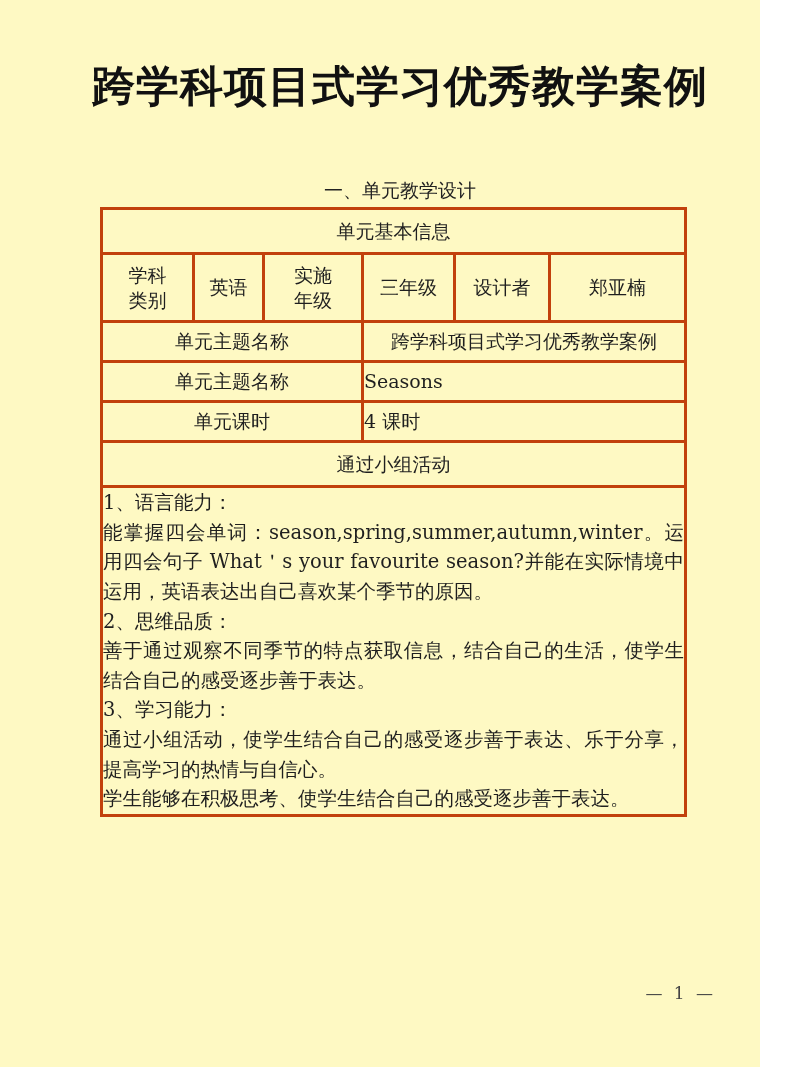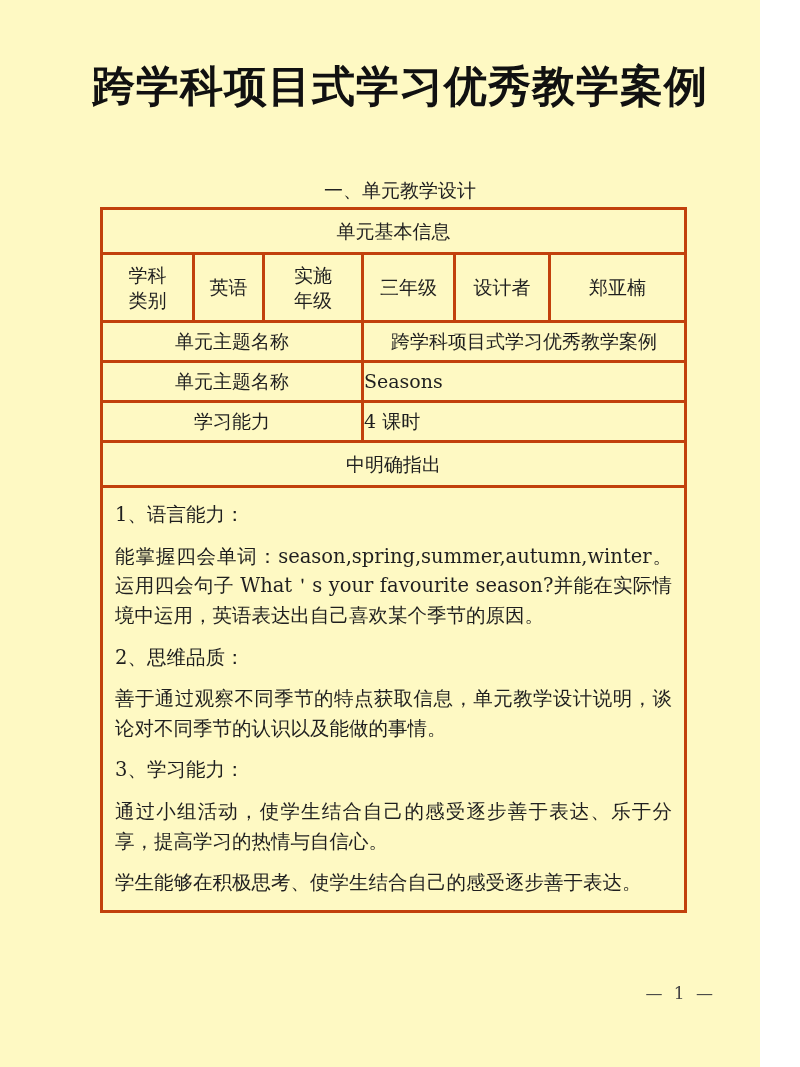--- a/index.html
+++ b/index.html
@@ -115,21 +115,21 @@
   }
   .goal-cell {
     padding: 2px 6px 4px 6px;
     line-height: 1.52;
     font-size: 19.5px;
     text-align: justify;
     text-justify: inter-ideograph;
     font-family: "DejaVu Serif", "Liberation Serif", serif;
   }
   .goal-cell p {
-    margin: 12px;
+    margin: 0;
   }
   .goal-label {
     margin: 0;
   }
 
   
   .page-footer {
     position: absolute;
     left: 0;
     top: 983px;
@@ -187,36 +187,36 @@
         <td class="cell-c" colspan="3">单元主题名称</td>
         <td class="cell-c" colspan="3">跨学科项目式学习优秀教学案例</td>
       </tr>
 
       <tr class="row-m">
         <td class="cell-c" colspan="3">单元主题名称</td>
         <td class="cell-l" colspan="3">Seasons</td>
       </tr>
 
       <tr class="row-m">
-        <td class="cell-c" colspan="3">学习能力</td>
+        <td class="cell-c" colspan="3">单元课时</td>
         <td class="cell-l" colspan="3">4 课时</td>
       </tr>
 
 
 
       <tr>
-        <td class="banner" colspan="6">中明确指出</td>
+        <td class="banner" colspan="6">通过小组活动</td>
       </tr>
 
       <tr>
         <td class="goal-cell" colspan="6">
           <p class="goal-label">1、语言能力：</p>
           <p>能掌握四会单词：season,spring,summer,autumn,winter。运用四会句子 What＇s your favourite season?并能在实际情境中运用，英语表达出自己喜欢某个季节的原因。</p>
           <p class="goal-label">2、思维品质：</p>
-          <p>善于通过观察不同季节的特点获取信息，单元教学设计说明，谈论对不同季节的认识以及能做的事情。</p>
+          <p>善于通过观察不同季节的特点获取信息，结合自己的生活，使学生结合自己的感受逐步善于表达。</p>
           <p class="goal-label">3、学习能力：</p>
           <p>通过小组活动，使学生结合自己的感受逐步善于表达、乐于分享，提高学习的热情与自信心。</p>
           <p>学生能够在积极思考、使学生结合自己的感受逐步善于表达。</p>
         </td>
       </tr>
 
     </tbody>
       </table>
   </div>
 

